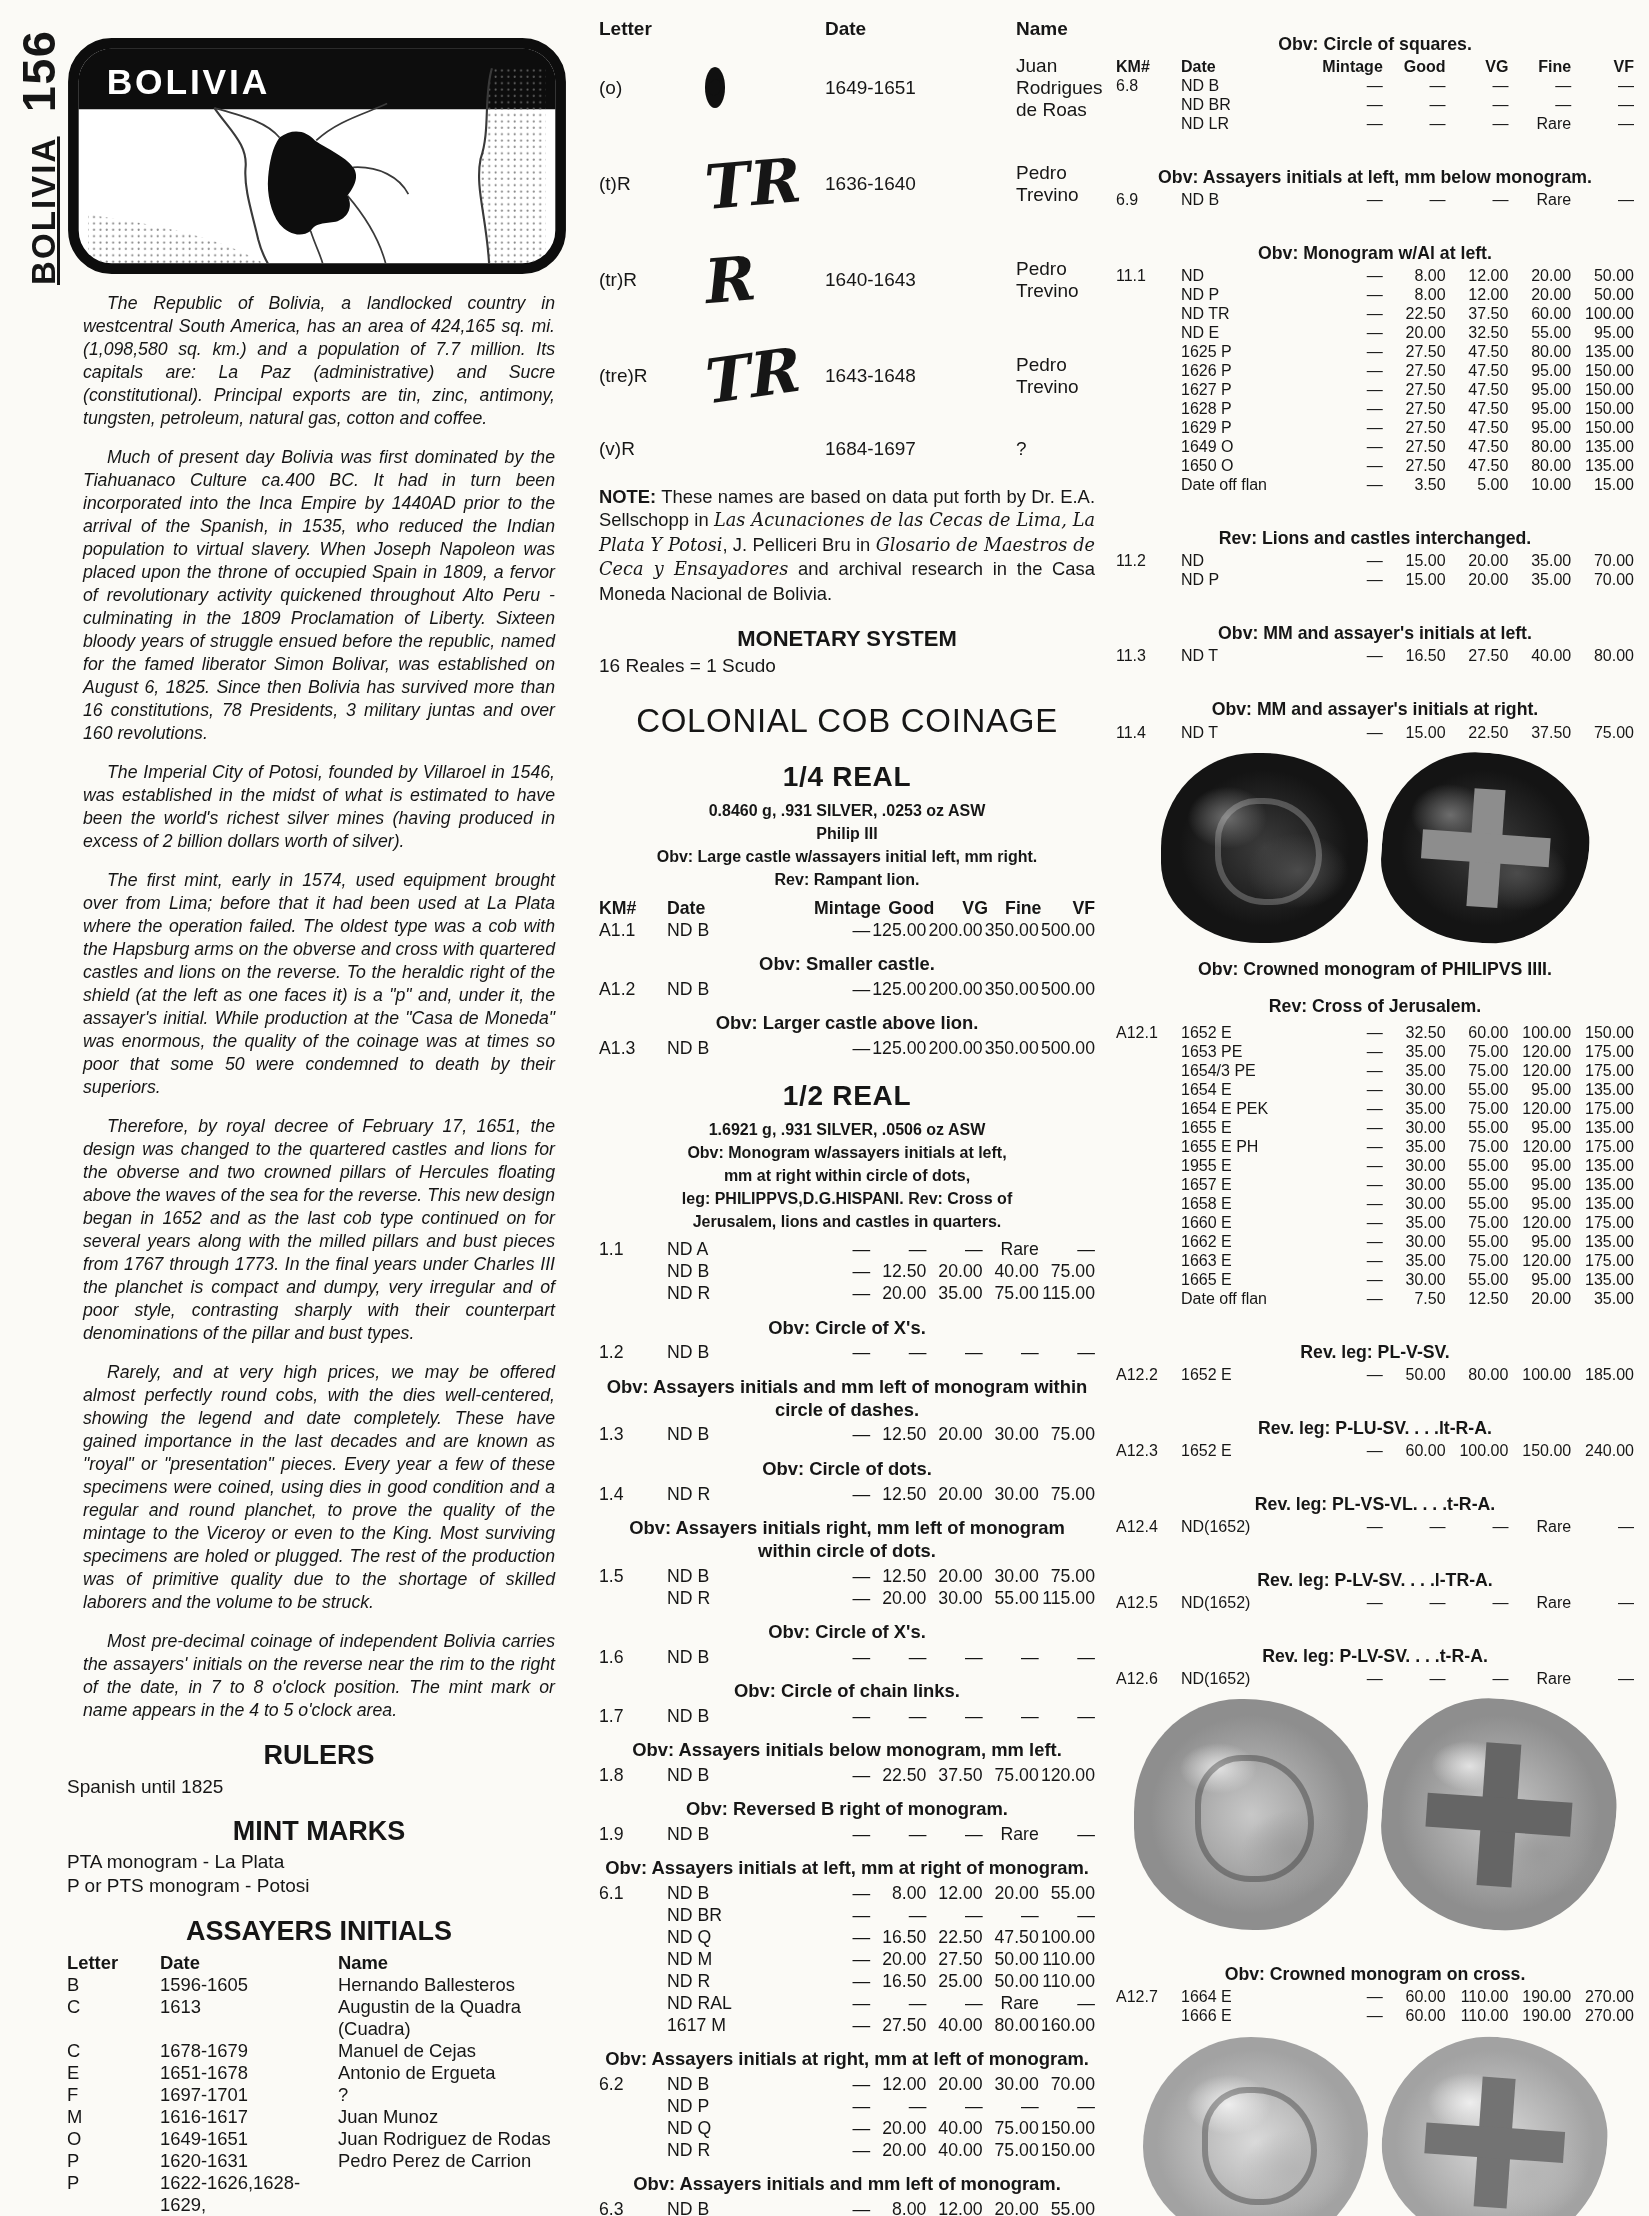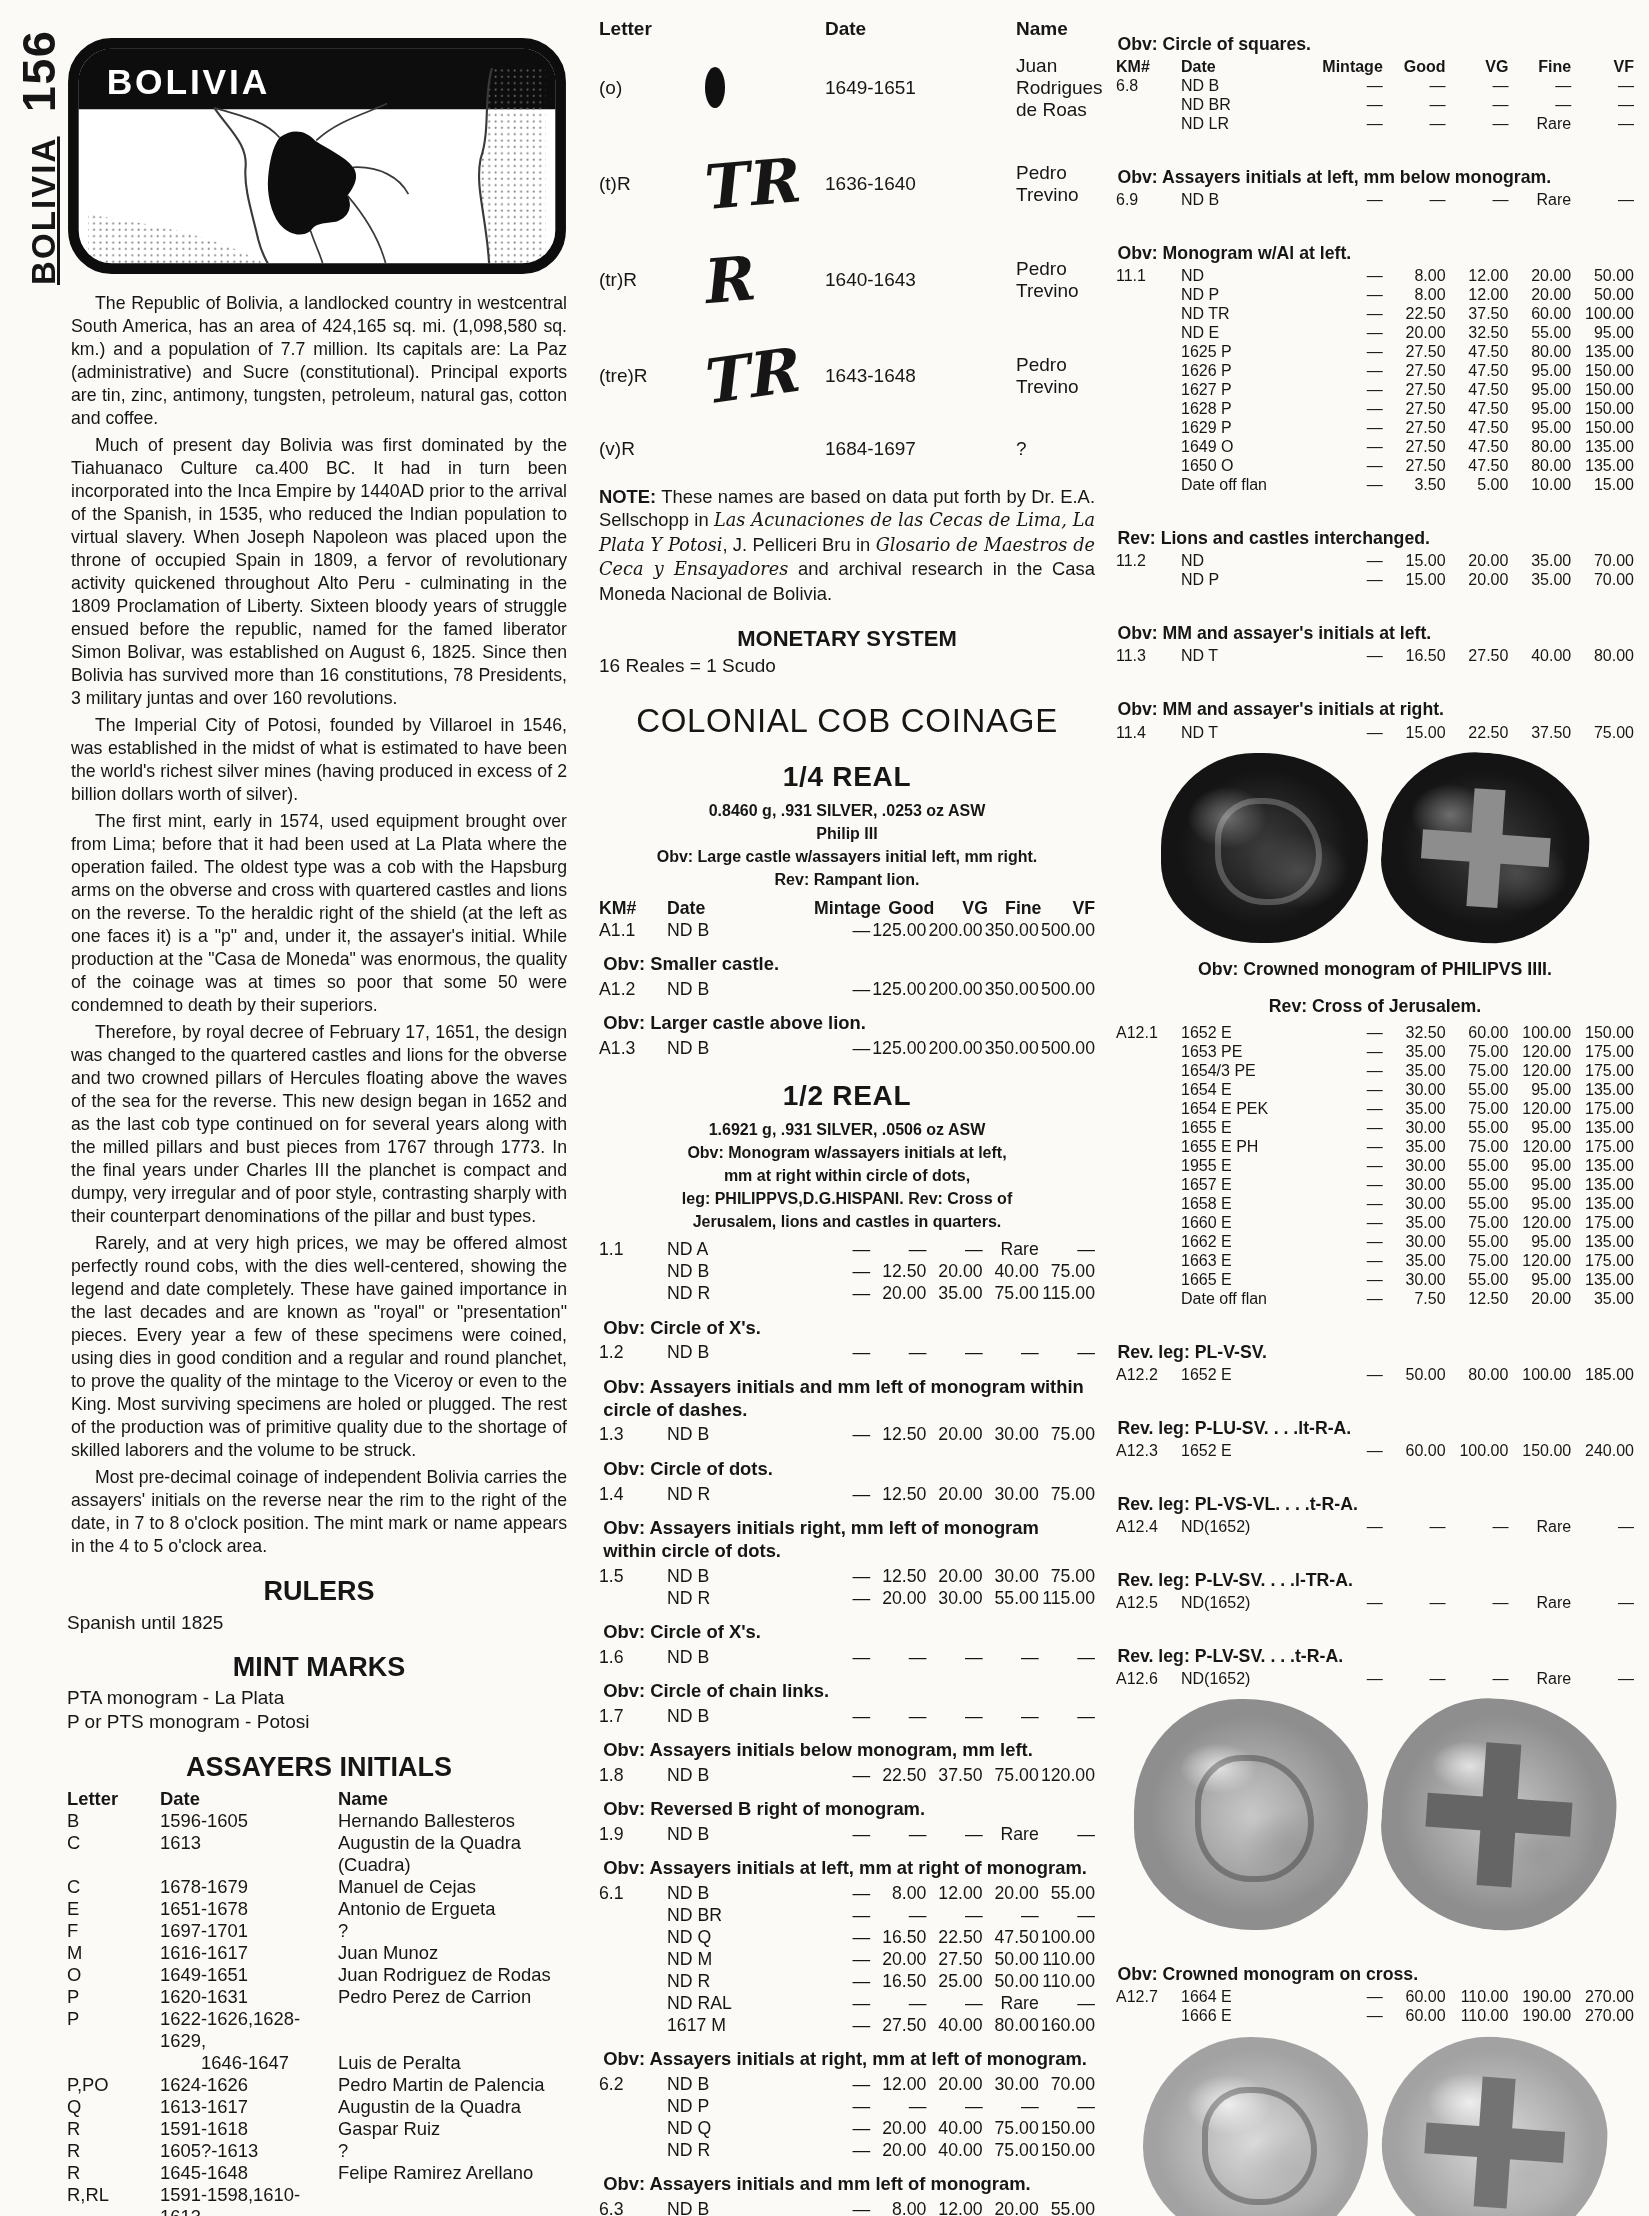--- a/index.html
+++ b/index.html
@@ -12,21 +12,21 @@
   .edge-num{font-size:47px;font-weight:bold;margin-left:21px;letter-spacing:1.4px;}
   
   .col{position:absolute;top:0;}
   .col-left{left:67px;width:504px;}
   .col-mid{left:599px;width:496px;}
   .col-right{left:1116px;width:518px;}
   
   .map-card{margin-top:37px;width:500px;height:238px;}
   
   .paras{margin-top:17px;}
-  .para{font-size:17.7px;line-height:23px;text-align:justify;text-indent:24px;margin:4px;}
+  .para{font-size:17.7px;line-height:23px;text-align:justify;text-indent:24px;margin:16px;font-style:italic;}
   
   .chead{text-align:center;font-weight:bold;font-size:27px;margin:18.4px 0 4.2px;}
   .plainline{font-size:19px;margin:2.1px 0;}
   .atable{font-size:18.4px;line-height:22px;margin-top:5.7px;}
   .arow{display:grid;grid-template-columns:93px 178px 1fr;}
   .ahead{font-weight:bold;}
   .adate.indent{padding-left:41px;}
   
   .symtab{margin-top:18.4px;font-size:19px;}
   .symhead{display:grid;grid-template-columns:106px 120px 191px 1fr;font-weight:bold;}
@@ -41,21 +41,21 @@
   
   .note{font-size:18.4px;line-height:23.4px;text-align:justify;margin:15.6px 0 0;}
   .note .b{font-weight:bold;}
   .note .i{font-style:italic;font-family:"DejaVu Serif",serif;font-size:17.7px;}
   
   .bigtitle{font-size:33px;font-weight:normal;text-align:center;margin:25.5px 0 2.8px;letter-spacing:0.7px;}
   .denom{font-size:28px;font-weight:bold;text-align:center;margin:21px 0 5.7px;letter-spacing:0.7px;}
   .medtitle{font-size:22px;font-weight:bold;text-align:center;margin:21px 0 2.8px;}
   .specs{margin:2.8px 0 5.7px;}
   .specline{font-size:16px;font-weight:bold;text-align:center;line-height:23px;}
-  .sub{font-size:18.4px;font-weight:bold;margin:11.3px 4.2px 2.8px;line-height:23px;}
+  .sub{font-size:18.4px;font-weight:bold;text-align:center;margin:11.3px 4.2px 2.8px;line-height:23px;}
   .prow{display:grid;grid-template-columns:68px 147px 1fr 1fr 1fr 1fr 1fr;font-size:17.7px;line-height:22px;}
   .prow .num{text-align:right;}
   .phead{font-weight:bold;}
   .col-right .prow{grid-template-columns:65px 139px 1fr 1fr 1fr 1fr 1fr;font-size:16px;line-height:19px;}
   .col-right .sub{font-size:17.7px;margin:9.2px 1.4px 2.1px;line-height:21px;}
   .col-right .specline{font-size:17.7px;line-height:21px;margin-top:16px;}
   .col-right > div:first-child .sub{margin-top:34px;}
   
   .coinpair{display:flex;justify-content:center;align-items:center;gap:14px;margin:11.3px 0;}
   .coin{position:relative;}

